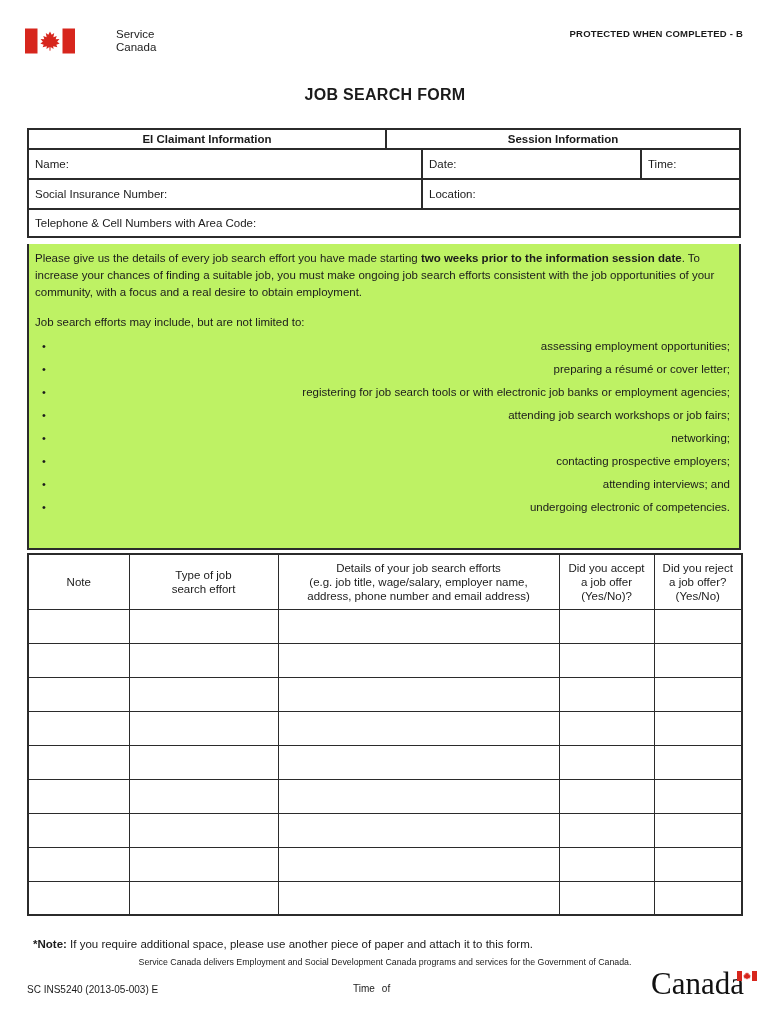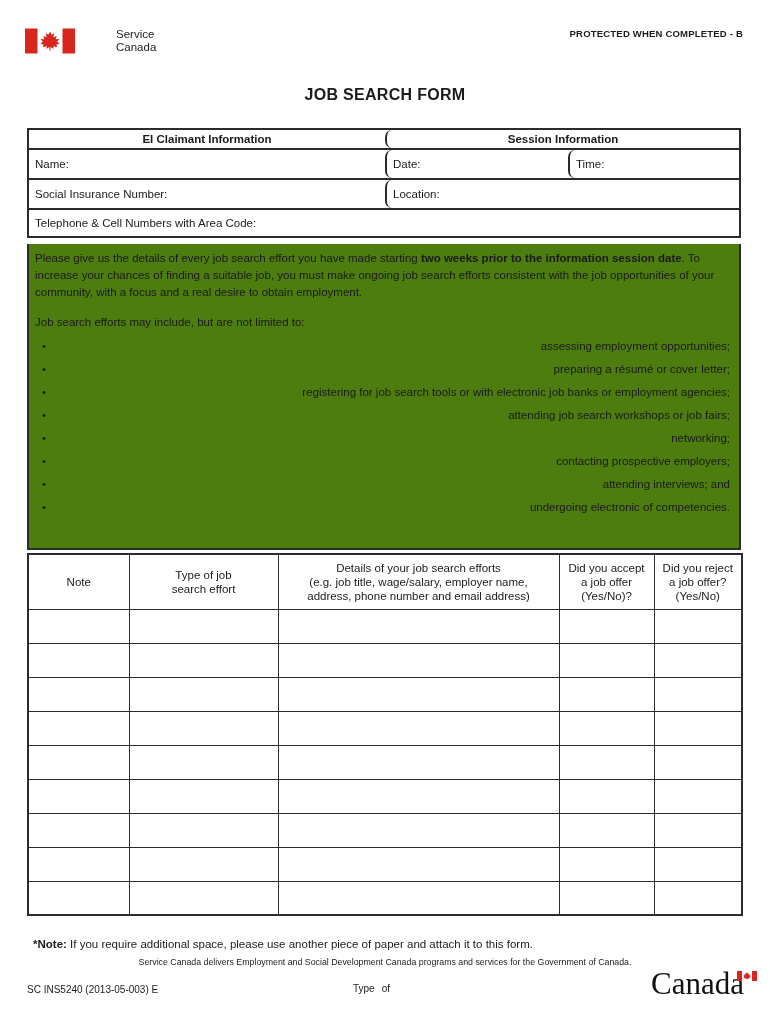--- a/index.html
+++ b/index.html
@@ -13,35 +13,35 @@
   .gov-logo { position:absolute; left:25px; top:28px; display:flex; align-items:flex-start;gap:28px; }
   .gov-logo svg.flag { width:50px; height:26px; display:block; }
   .logo-text { margin-left:13px; font-size:11.5px; line-height:13px; color:#222; }
   .protected { position:absolute; right:27px; top:28px; font-size:9.5px; font-weight:bold; letter-spacing:0.2px; }
   .title { position:absolute; left:0; right:0; top:86px; text-align:center; font-size:16px; font-weight:bold; letter-spacing:0.3px; }
 
   
   .info-table { position:absolute; left:27px; top:128px; width:714px; border:2px solid #2b2b2b; background:#fff; }
   .it-row { display:flex; }
   .it-row + .it-row { border-top:2px solid #2b2b2b; }
-  .it-cell { display:flex; align-items:center; padding:8px 6px; font-size:11.5px; border-left:2px solid #2b2b2b; overflow:hidden;border-radius:7px; }
+  .it-cell { display:flex; align-items:center; padding:8px 6px; font-size:11.5px; border-left:2px solid #2b2b2b; overflow:hidden; }
   .it-cell:first-child { border-left:none; }
   .it-hdr { justify-content:center; font-weight:bold; }
   .r-hdr { height:18px; }
-  .r-mid { height:30px; }
+  .r-mid { height:30px;gap:36px; }
   .r-last { height:28px; }
   .c-left  { flex:0 0 356px; }
   .c-date  { flex:0 0 183px; }
   .c-grow  { flex:1 1 auto; }
   .c-full  { flex:1 1 100%; }
 
   
   .instructions {
     position:absolute; left:27px; top:244px; width:714px; height:306px;
-    border:2px solid #2b2b2b; border-top:none; padding:4px 9px 0 6px; font-size:11.5px; background:#4d7c0f;
+    border:2px solid #2b2b2b; border-top:none; padding:4px 9px 0 6px; font-size:11.5px; background:#bef264;
   }
   .instructions .para { line-height:17px; margin-top:2px; }
   .instructions .list-intro { margin-top:13px; line-height:17px; }
   .instructions ul { list-style:none; margin:9px 0 0 6px;text-align:right; }
   .instructions li { position:relative; padding-left:14px; line-height:13px; margin-bottom:10px; }
   .instructions li::before { content:"\2022"; position:absolute; left:1px; top:0; font-size:11px; }
 
   
   table.search-table {
     position:absolute; left:27px; top:553px; width:714px;
@@ -225,21 +225,21 @@
         </tr>
       </tbody>
   </table>
 
   <div class="note">
     <b>*Note:</b><span> If you require additional space, please use another piece of paper and attach it to this form.</span>
   </div>
   <div class="attribution">Service Canada delivers Employment and Social Development Canada programs and services for the Government of Canada.</div>
   <div class="form-number">SC INS5240 (2013-05-003) E</div>
   <div class="page-of">
-    <span>Type</span><span class="of">of</span>
+    <span>Time</span><span class="of">of</span>
   </div>
   <div class="wordmark">Canada</div>
   <svg class="wm-flag" viewBox="0 0 100 50" xmlns="http://www.w3.org/2000/svg">
     <rect x="0" y="0" width="25" height="50" fill="#d7261d"></rect>
     <rect x="75" y="0" width="25" height="50" fill="#d7261d"></rect>
     <path fill="#d7261d" transform="translate(29 4) scale(0.42)" d="M50,5 L58,20 L70,12 L66,32 L82,26 L77,42 L95,40 L84,54 L96,62 L80,68 L85,80 L65,75 L67,88 L53,79 L52,96 L48,96 L47,79 L33,88 L35,75 L15,80 L20,68 L4,62 L16,54 L5,40 L23,42 L18,26 L34,32 L30,12 L42,20 Z"></path>
   </svg>
 
 </div>
 

